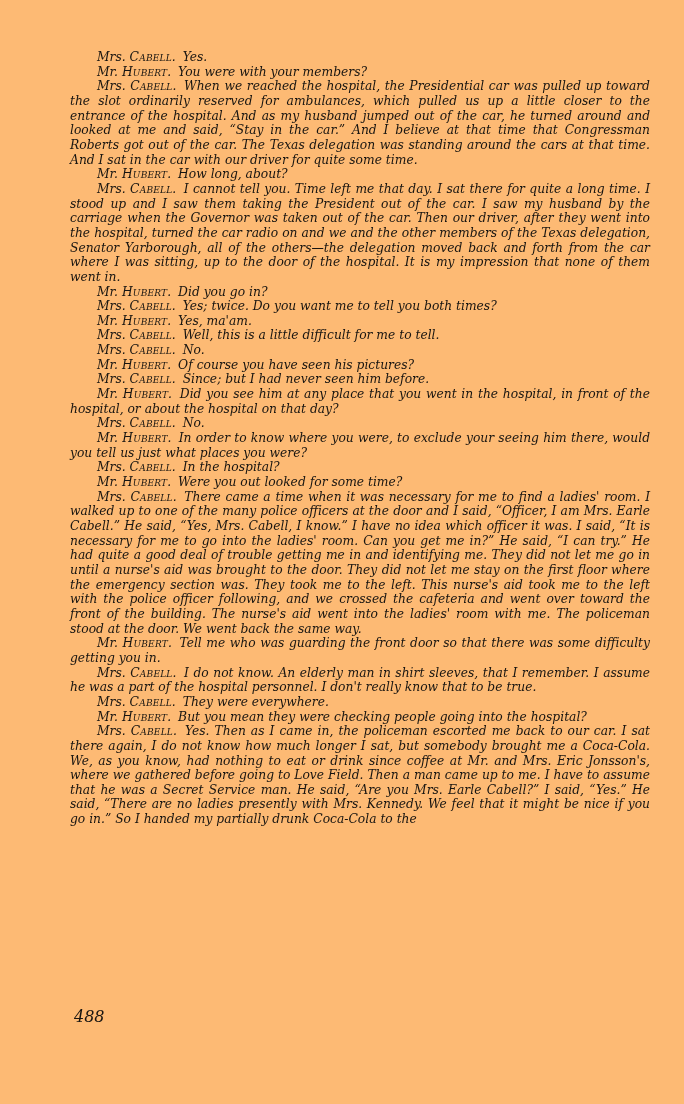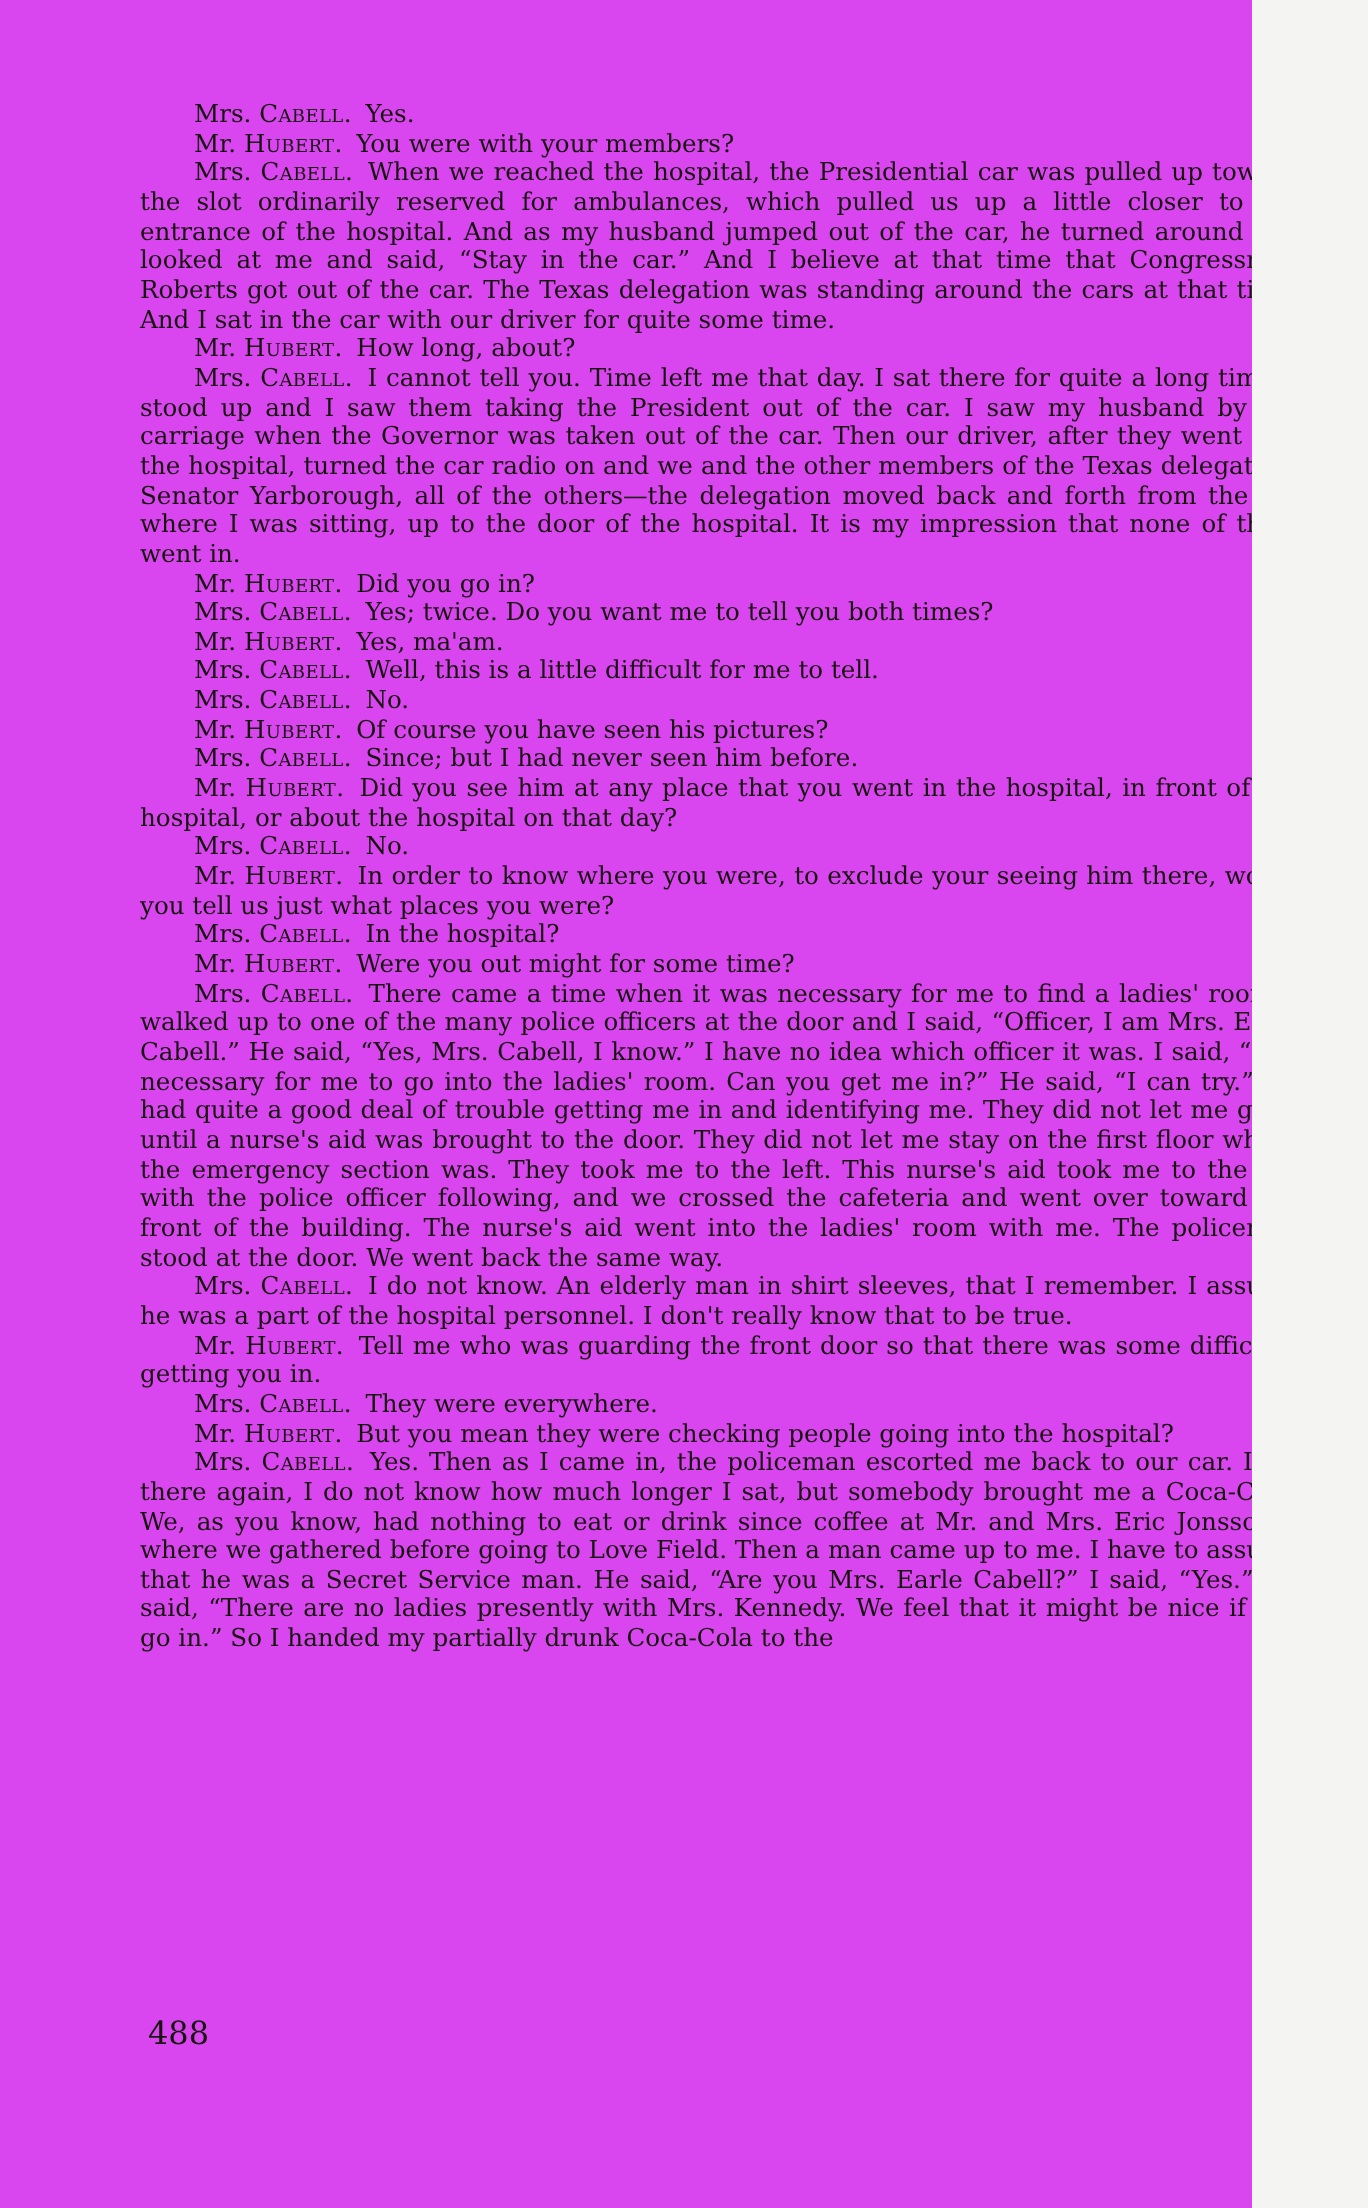--- a/index.html
+++ b/index.html
@@ -2,26 +2,27 @@
 <html><head>
 <meta charset="utf-8">
 <style>
   html, body {
     margin: 0;
     padding: 0;
     background: #f4f4f2;
   }
   .page {
     position: relative;
-    width: 626px;
+    width: 684px;
     height: 1104px;
-    background: #d946ef;
+    background: #fdba74;
     font-family: "DejaVu Serif", serif;
     color: #181511;
     overflow: hidden;
+    font-style: italic;
   }
   .transcript {
     position: absolute;
     left: 70px;
     top: 50px;
     width: 580px;
     font-size: 12.3px;
     line-height: 14.65px;
     text-align: justify;
   }
@@ -60,22 +61,22 @@
       <p><span class="speaker">Mrs. <span class="sc">Cabell</span>.</span><span> Yes; twice. Do you want me to tell you both times?</span></p>
       <p><span class="speaker">Mr. <span class="sc">Hubert</span>.</span><span> Yes, ma'am.</span></p>
       <p><span class="speaker">Mrs. <span class="sc">Cabell</span>.</span><span> Well, this is a little difficult for me to tell.</span></p>
       <p><span class="speaker">Mrs. <span class="sc">Cabell</span>.</span><span> No.</span></p>
       <p><span class="speaker">Mr. <span class="sc">Hubert</span>.</span><span> Of course you have seen his pictures?</span></p>
       <p><span class="speaker">Mrs. <span class="sc">Cabell</span>.</span><span> Since; but I had never seen him before.</span></p>
       <p><span class="speaker">Mr. <span class="sc">Hubert</span>.</span><span> Did you see him at any place that you went in the hospital, in front of the hospital, or about the hospital on that day?</span></p>
       <p><span class="speaker">Mrs. <span class="sc">Cabell</span>.</span><span> No.</span></p>
       <p><span class="speaker">Mr. <span class="sc">Hubert</span>.</span><span> In order to know where you were, to exclude your seeing him there, would you tell us just what places you were?</span></p>
       <p><span class="speaker">Mrs. <span class="sc">Cabell</span>.</span><span> In the hospital?</span></p>
-      <p><span class="speaker">Mr. <span class="sc">Hubert</span>.</span><span> Were you out might for some time?</span></p>
+      <p><span class="speaker">Mr. <span class="sc">Hubert</span>.</span><span> Were you out looked for some time?</span></p>
       <p><span class="speaker">Mrs. <span class="sc">Cabell</span>.</span><span> There came a time when it was necessary for me to find a ladies' room. I walked up to one of the many police officers at the door and I said, “Officer, I am Mrs. Earle Cabell.” He said, “Yes, Mrs. Cabell, I know.” I have no idea which officer it was. I said, “It is necessary for me to go into the ladies' room. Can you get me in?” He said, “I can try.” He had quite a good deal of trouble getting me in and identifying me. They did not let me go in until a nurse's aid was brought to the door. They did not let me stay on the first floor where the emergency section was. They took me to the left. This nurse's aid took me to the left with the police officer following, and we crossed the cafeteria and went over toward the front of the building. The nurse's aid went into the ladies' room with me. The policeman stood at the door. We went back the same way.</span></p>
+      <p><span class="speaker">Mr. <span class="sc">Hubert</span>.</span><span> Tell me who was guarding the front door so that there was some difficulty getting you in.</span></p>
       <p><span class="speaker">Mrs. <span class="sc">Cabell</span>.</span><span> I do not know. An elderly man in shirt sleeves, that I remember. I assume he was a part of the hospital personnel. I don't really know that to be true.</span></p>
-      <p><span class="speaker">Mr. <span class="sc">Hubert</span>.</span><span> Tell me who was guarding the front door so that there was some difficulty getting you in.</span></p>
       <p><span class="speaker">Mrs. <span class="sc">Cabell</span>.</span><span> They were everywhere.</span></p>
       <p><span class="speaker">Mr. <span class="sc">Hubert</span>.</span><span> But you mean they were checking people going into the hospital?</span></p>
       <p><span class="speaker">Mrs. <span class="sc">Cabell</span>.</span><span> Yes. Then as I came in, the policeman escorted me back to our car. I sat there again, I do not know how much longer I sat, but somebody brought me a Coca-Cola. We, as you know, had nothing to eat or drink since coffee at Mr. and Mrs. Eric Jonsson's, where we gathered before going to Love Field. Then a man came up to me. I have to assume that he was a Secret Service man. He said, “Are you Mrs. Earle Cabell?” I said, “Yes.” He said, “There are no ladies presently with Mrs. Kennedy. We feel that it might be nice if you go in.” So I handed my partially drunk Coca-Cola to the</span></p>
     </div>
   <div class="page-number">488</div>
 </div>
 
 </body></html>

